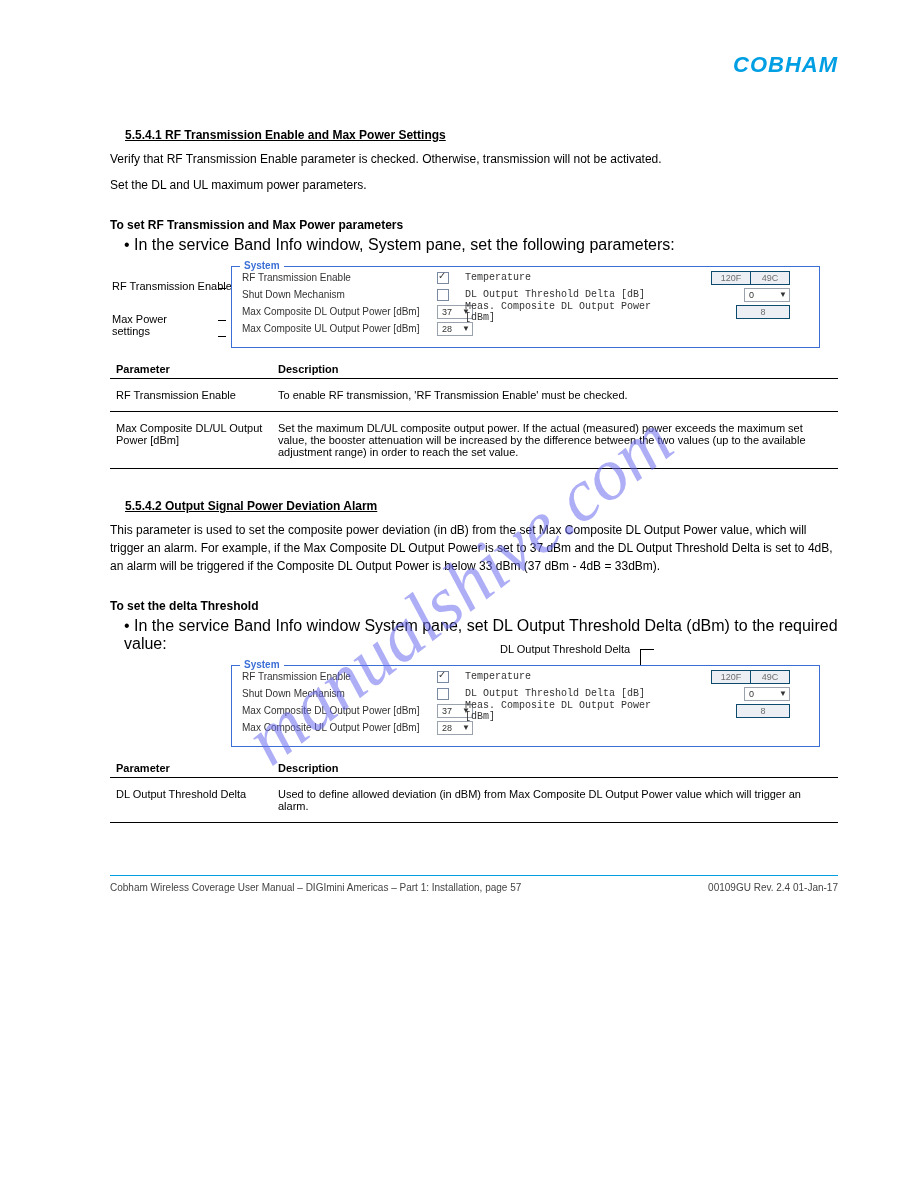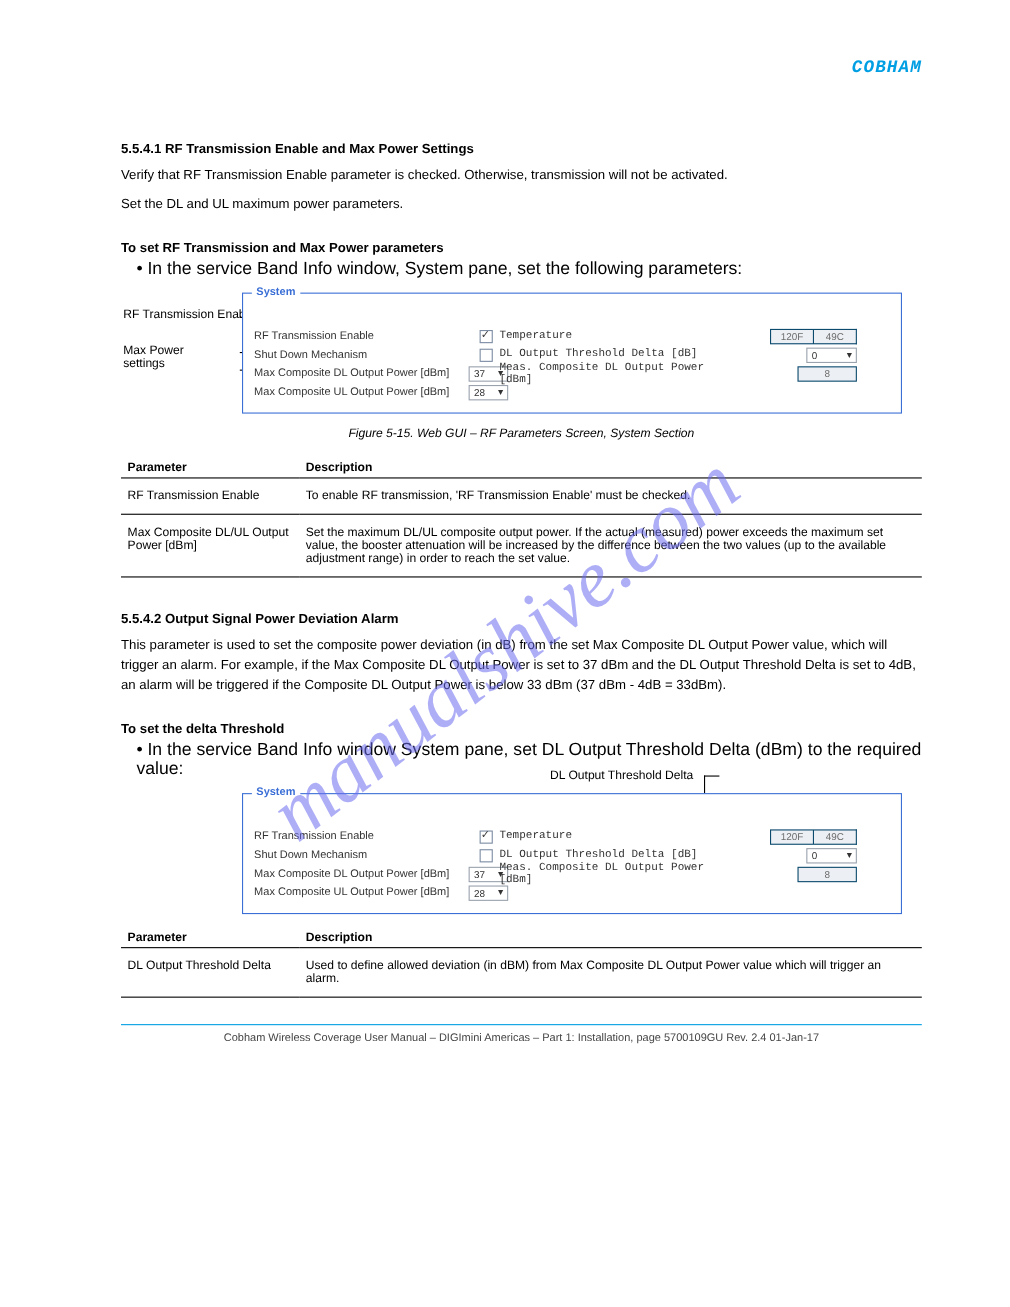--- a/index.html
+++ b/index.html
@@ -13,80 +13,82 @@
   .page {
     padding: 48px 80px 30px 110px;
     box-sizing: border-box;
     position: relative;
     min-height: 1188px;
   }
   .logo {
     position: absolute;
     top: 52px;
     right: 80px;
-    font-family: Liberation Mono, monospace;
+    font-family: Liberation Sans, sans-serif;
     font-weight: 700;
     font-style: italic;
-    font-size: 16px;
+    font-size: 22px;
     color: #009fe3;
     letter-spacing: 1px;
   }
   .maincol {
     margin-top: 80px;
   }
   .body-text {
     font-size: 12px;
     line-height: 1.5;
     margin: 8px 0;
   }
   .h-sub {
     font-size: 12px;
     font-weight: bold;
-    margin: 30px 0 6px 0;
+    margin: 30px 0 6px 15px;
+    text-decoration: underline;
   }
   .to-do {
     font-size: 12px;
     font-weight: bold;
     margin: 24px 0 4px 0;
   }
   .list {
     font-size: 16px;
     margin: 2px 0;
     padding-left: 14px;
   }
   
   .sys-block {
     margin: 12px 0 12px 110px;
     width: 600px;
     position: relative;
   }
   .sys-panel {
     border: 1px solid #3b6fd6;
-    padding: 30px 10px 10px 10px;
+    padding: 2px 10px 10px 10px;
     font-size: 10px;
     position: relative;
     background: #fff;
+    margin-left: 11px;
   }
   .sys-panel .legend {
     position: absolute;
     top: -7px;
     left: 8px;
     background: #fff;
     padding: 0 4px;
     color: #3b6fd6;
     font-size: 10px;
     font-weight: bold;
   }
   .sys-row {
     display: flex;
     align-items: center;
     height: 17px;
   }
   .sys-lbl1 { width: 195px; color: #333; }
-  .sys-ck   { width: 22px; text-align: right; }
+  .sys-ck   { width: 22px; text-align: left; }
   .sys-lbl2 { width: 205px; color: #333; padding-left: 6px; font-family: Liberation Mono, monospace; }
   .sys-val  { width: 120px; text-align: right; }
   .cb {
     display: inline-block;
     width: 10px;
     height: 10px;
     border: 1px solid #7b8aa3;
     background: #fff;
     vertical-align: middle;
     position: relative;
@@ -157,24 +159,24 @@
   }
   .ptable td {
     padding: 10px 6px;
     vertical-align: top;
     border-bottom: 1px solid #000;
   }
   .ptable td.param { width: 150px; }
   
   .footer-line {
     border-top: 1px solid #009fe3;
-    margin-top: 24px;
+    margin-top: 52px;
     padding-top: 6px;
     display: flex;
-    justify-content: center;
+    justify-content: space-between;
     font-size: 10px;
     color: #444;
   }
   .watermark {
     position: absolute;
     top: 50%;
     left: 50%;
     transform: translate(-50%, -55%) rotate(-38deg);
     font-size: 74px;
     color: #6c6cf0;
@@ -254,21 +256,20 @@
             <span class="dd" style="min-width:28px;">
                 <span>28</span>
                 <span class="caret">▼</span>
               </span>
           </span>
           <span class="sys-lbl2"></span>
           <span class="sys-val"></span>
         </div>
       </div>
     </div>
-    <div class="caption">Figure 5-15. Web GUI – RF Parameters Screen, System Section</div>
 
     <table class="ptable">
       <tbody>
           <tr>
         <th>Parameter</th>
         <th>Description</th>
       </tr>
       <tr>
         <td class="param">RF Transmission Enable</td>
         <td>To enable RF transmission, 'RF Transmission Enable' must be checked.</td>

